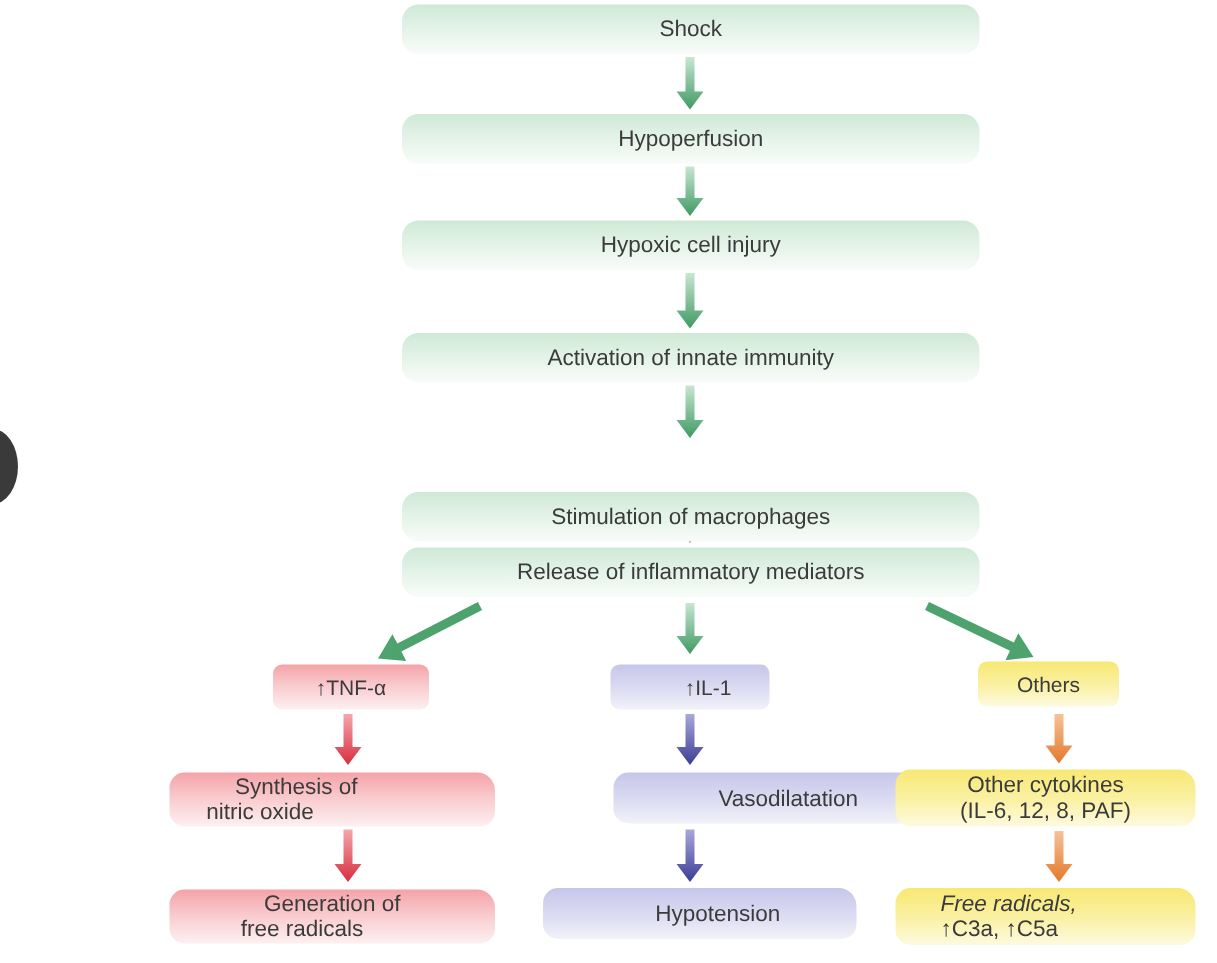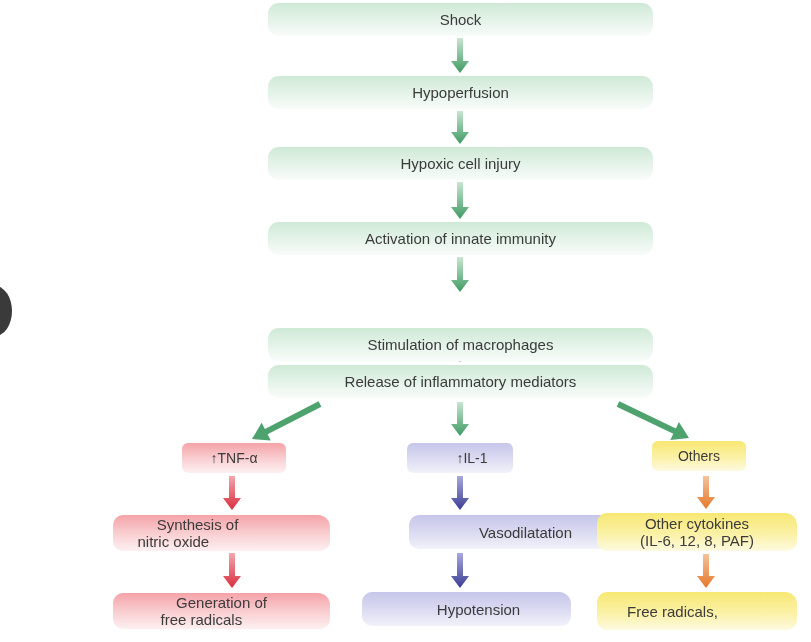--- a/index.html
+++ b/index.html
@@ -122,14 +122,15 @@
   </div>
 
 <div class="box yellow small" style="left:652px; top:441px; width:94px;">
     <span>Others</span>
   </div>
 <div class="box yellow two-line" style="left:597px; top:513px; width:200px; height:38px;text-align:center;">
   <span>Other cytokines</span>
   <span>(IL-6, 12, 8, PAF)</span>
 </div>
 <div class="box yellow two-line" style="left:597px; top:592px; width:200px; height:38px;">
-  <span style="text-align:left; width:140px;">Free radicals,</span>
+  <span style="text-align:left; width:140px;font-style:italic;">Free radicals,</span>
+  <span style="text-align:left; width:140px;">↑C3a, ↑C5a</span>
 </div>
 
 </body></html>

